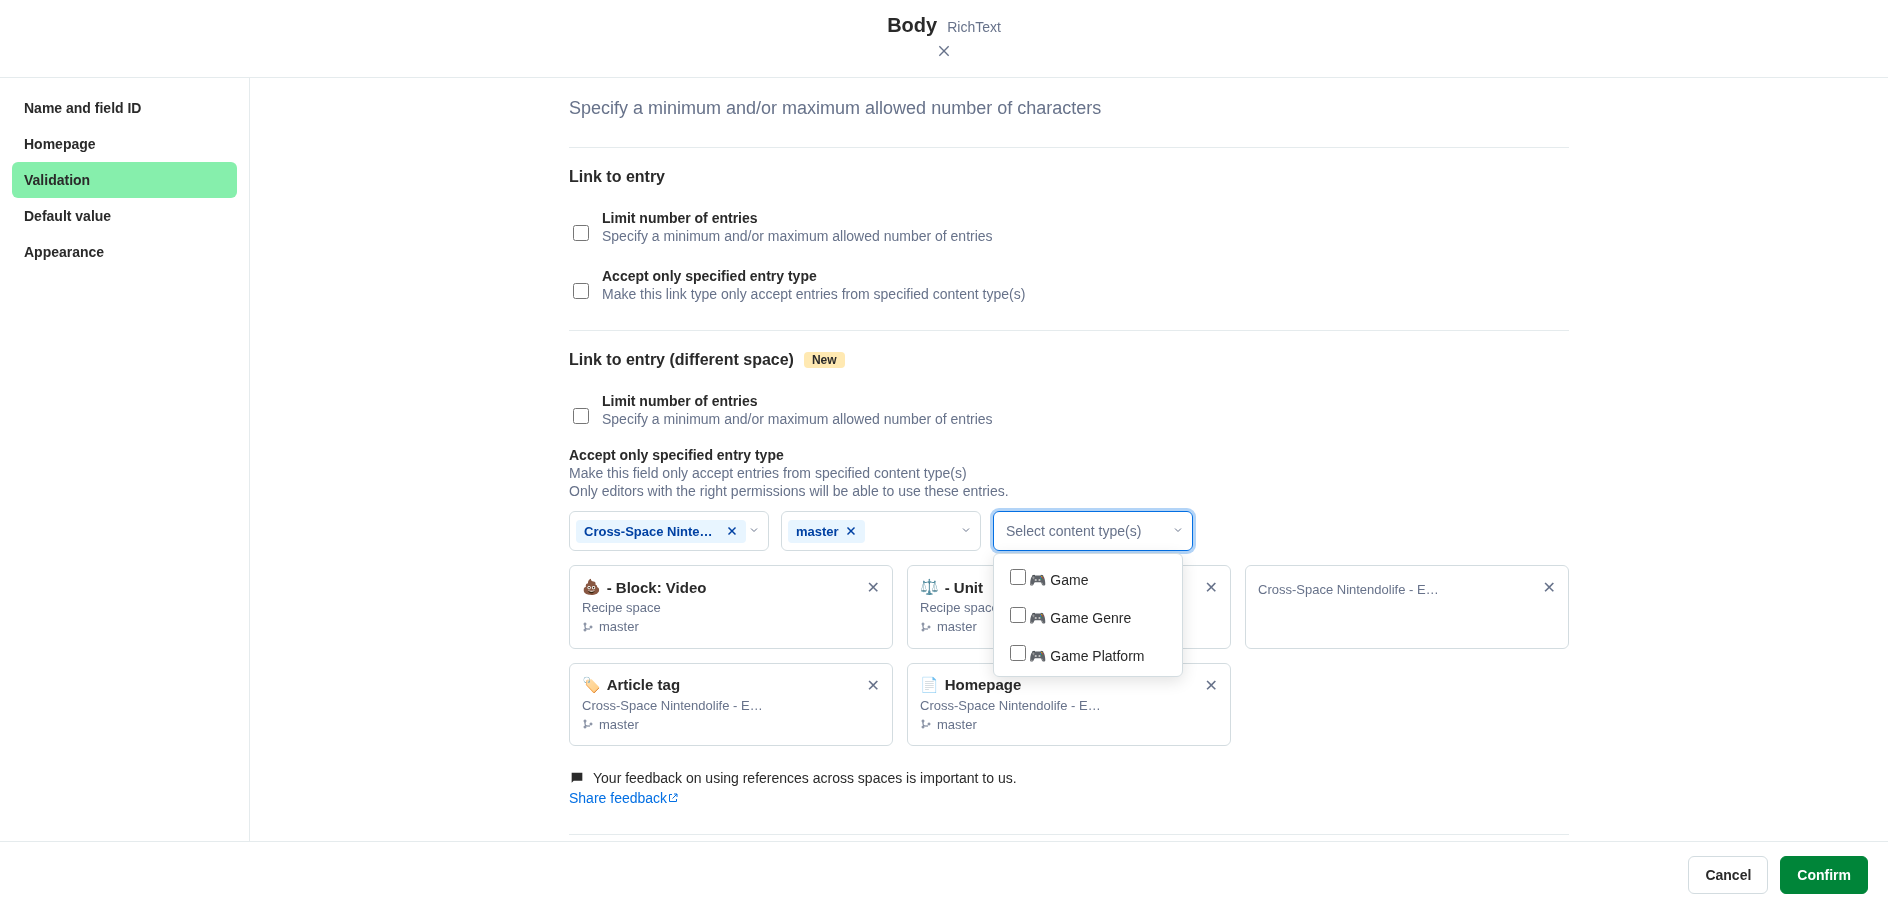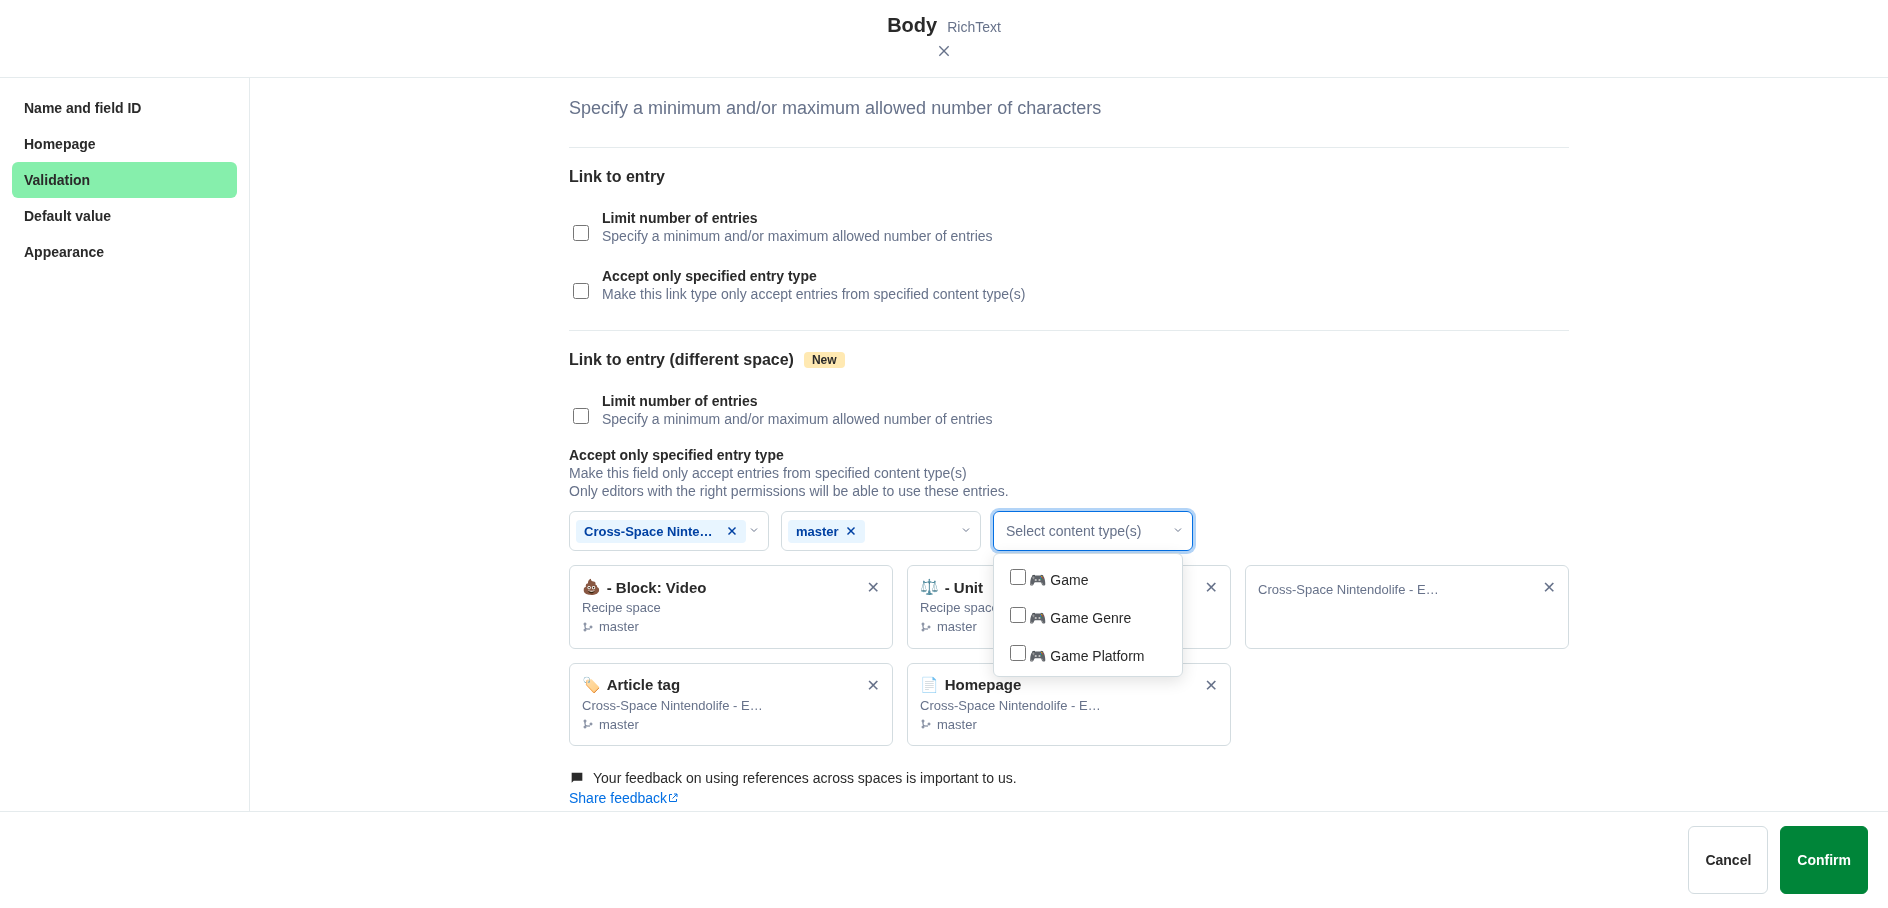--- a/index.html
+++ b/index.html
@@ -306,21 +306,21 @@
   .dialog-footer {
     border-top: 1px solid var(--border-light);
     padding: 14px 20px;
     display: flex;
     justify-content: flex-end;
     gap: 12px;
   }
   .btn {
     font-size: 14px;
     font-weight: 600;
-    padding: 25px 16px;
+    padding: 10px 16px;
     border-radius: 6px;
     cursor: pointer;
   }
   .btn-secondary {
     background: #fff;
     border: 1px solid var(--border);
     color: var(--text);
   }
   .btn-primary {
     background: var(--green);

